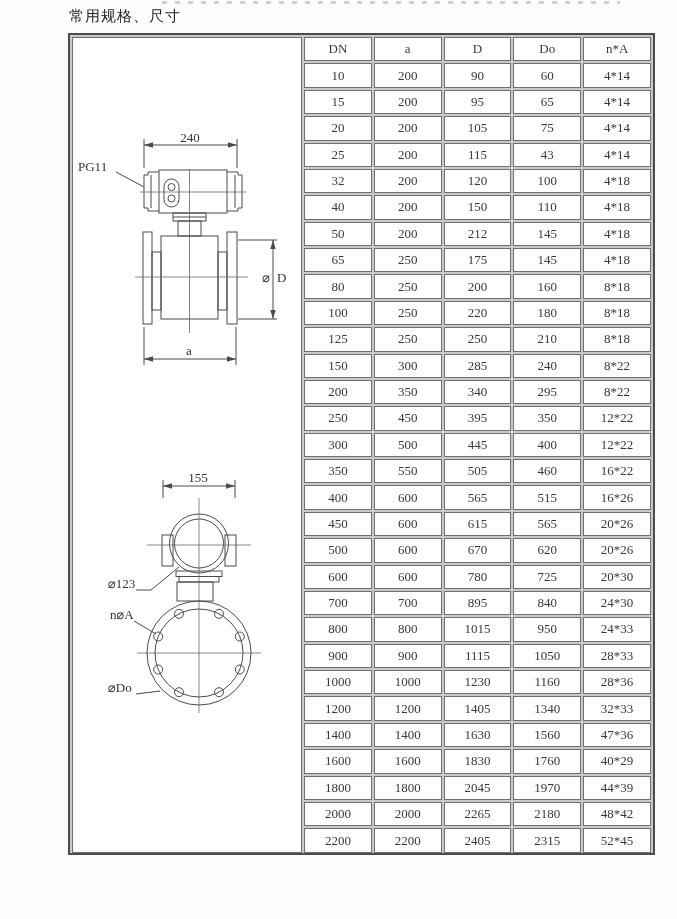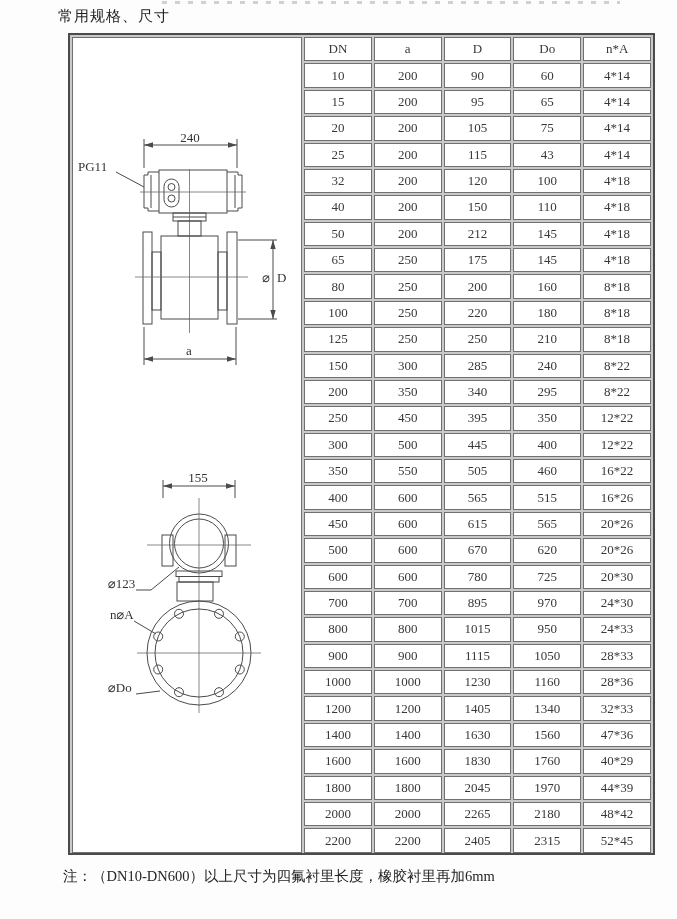--- a/index.html
+++ b/index.html
@@ -5,21 +5,21 @@
   html,body{margin:0;padding:0;}
   body{
     width:677px;height:919px;position:relative;background:#fdfdfd;
     font-family:"Liberation Serif","DejaVu Serif",serif;color:#2e2e2e;
   }
   .top-remnant{
     position:absolute;left:162px;top:1px;width:458px;height:3px;opacity:.45;
     background:repeating-linear-gradient(90deg,#9a9a9a 0 5px,transparent 5px 13px);
   }
   .page-title{
-    position:absolute;left:58px;top:7px;font-size:15px;letter-spacing:1px;color:#1f1f1f;
+    position:absolute;left:69px;top:7px;font-size:15px;letter-spacing:1px;color:#1f1f1f;
   }
   .spec-box{
     position:absolute;left:68px;top:33px;width:587px;height:822px;
     border:2px solid #4b4b4b;box-sizing:border-box;background:#c9c9c9;
   }
   table.spec-table{
     width:100%;height:100%;border-collapse:separate;border-spacing:2px;table-layout:fixed;
   }
   table.spec-table td{
     background:#ffffff;border:1px solid #707070;text-align:center;vertical-align:middle;
@@ -299,21 +299,21 @@
           <td>600</td>
           <td>600</td>
           <td>780</td>
           <td>725</td>
           <td>20*30</td>
         </tr>
         <tr>
           <td>700</td>
           <td>700</td>
           <td>895</td>
-          <td>970</td>
+          <td>840</td>
           <td>24*30</td>
         </tr>
         <tr>
           <td>800</td>
           <td>800</td>
           <td>1015</td>
           <td>950</td>
           <td>24*33</td>
         </tr>
         <tr>
@@ -370,14 +370,13 @@
           <td>2200</td>
           <td>2405</td>
           <td>2315</td>
           <td>52*45</td>
         </tr>
       </tbody>
   </table>
 </div>
 
 <div class="notes">
-  <div>注：（DN10-DN600）以上尺寸为四氟衬里长度，橡胶衬里再加6mm</div>
 </div>
 
 </body></html>

